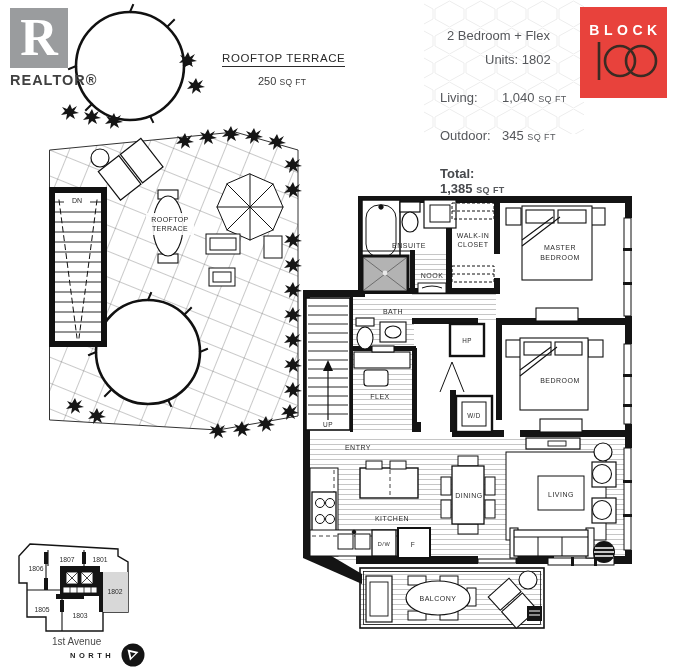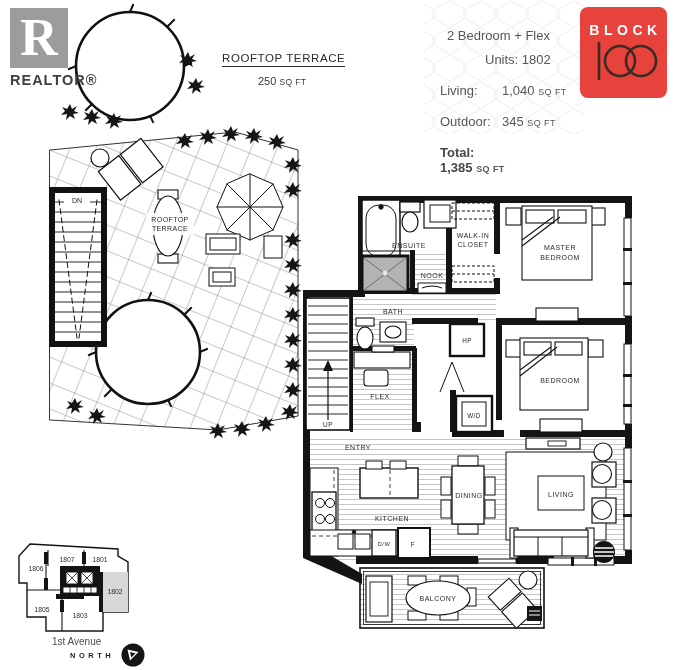--- a/index.html
+++ b/index.html
@@ -17,29 +17,29 @@
   
   .roof-head{left:222px;top:48px;z-index:2;}
   .roof-title{font-size:11.5px;letter-spacing:.6px;color:#2b2b2b;border-bottom:1.3px solid #2b2b2b;padding-bottom:2px;display:inline-block;}
   .roof-area{margin-top:8px;font-size:11px;color:#3a3a3a;margin-left:36px;}
   .sqft{font-size:8.5px;letter-spacing:.4px;}
 
   
   .hdr{left:440px;top:28px;width:142px;z-index:2;font-size:13px;color:#55575b;}
   .hdr .l1{padding-left:7px;}
   .hdr .l2{padding-left:45px;margin-top:9px;}
-  .hdr .row{display:flex;margin-top:16px;}
+  .hdr .row{display:flex;margin-top:23px;}
   .hdr .lab{width:62px;}
   .hdr .val{}
   .hdr .bold{font-weight:bold;color:#46484c;flex-direction:column;}
   .hdr .sqft{font-size:9px;color:#55575b;}
 
   
   .blocklogo{left:580px;top:7px;width:87px;height:91px;background:#e8423c;z-index:2;
-             display:flex;flex-direction:column;align-items:center;border-radius:8px;}
+             display:flex;flex-direction:column;align-items:center;}
   .block-word{margin-top:15px;color:#fff;font-size:14px;font-weight:bold;letter-spacing:4.5px;padding-left:4px;}
 
   
   .kp-head{left:24px;top:488px;z-index:2;}
   .kp-bldg{font-size:12px;color:#2f2f2f;border-bottom:1.2px solid #2f2f2f;display:inline-block;padding-bottom:1px;}
   .kp-floor{margin-top:8px;font-size:12px;color:#3a3a3a;}
   .kp-street{left:52px;top:636px;z-index:2;font-size:10px;color:#4a4a4a;}
   .north{left:70px;top:642px;z-index:2;display:flex;align-items:center;gap:6px;}
   .north-word{font-size:7.5px;font-weight:bold;letter-spacing:3.5px;color:#1c1c1c;}
 </style>

